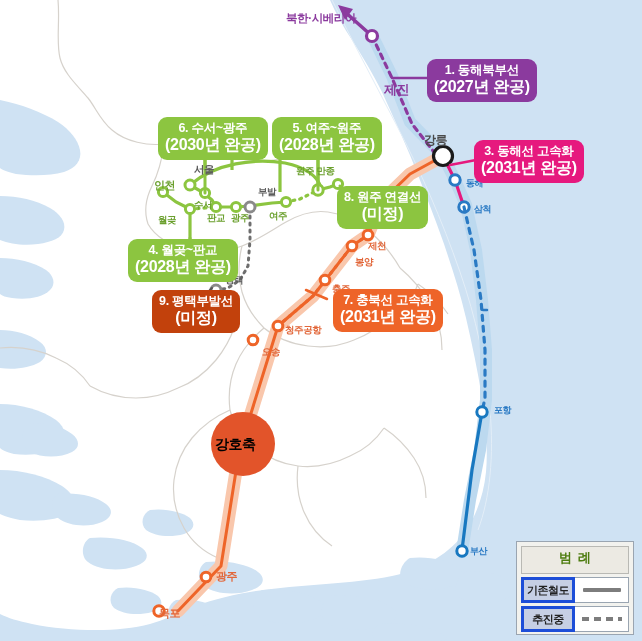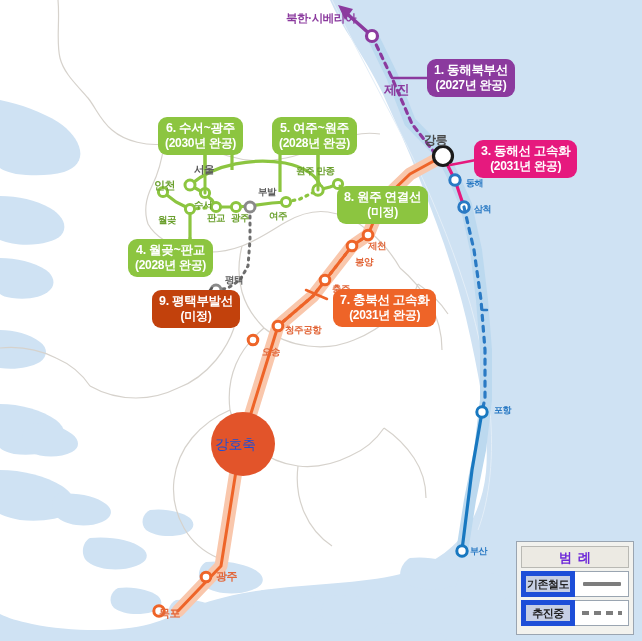--- a/index.html
+++ b/index.html
@@ -18,59 +18,59 @@
     text-align:center;
     line-height:1.18;
     padding:4px 7px 5px 7px;
     font-weight:bold;
     letter-spacing:-0.3px;
     box-sizing:border-box;
     z-index:30;
     white-space:nowrap;
   }
   .callout .l1{display:block;font-size:12.5px;}
-  .callout .l2{display:block;font-size:12px;}
+  .callout .l2{display:block;font-size:16px;}
   .c-purple{background:#8b3a9e;}
   .c-blue  {background:#2a7ac4;}
   .c-pink  {background:#e6197e;}
   .c-green {background:#8cc540;}
   .c-orange{background:#ee6428;}
   .c-gray  {background:#c2410c;}
 
   
   .mlabel{
     position:absolute;font-weight:bold;z-index:25;white-space:nowrap;
     letter-spacing:-0.4px;
   }
   .lab-city   {font-size:10.5px;color:#5d5d5d;}
   .lab-green  {font-size:9.5px;color:#6ba02e;}
   .lab-orange {font-size:9.5px;color:#e2673a;}
   .lab-blue   {font-size:9px;color:#2a7ac4;}
   .lab-purple {font-size:13px;color:#8b3a9e;margin-top:48px;}
   .lab-big    {font-size:12px;color:#4a4a4a;}
   .lab-nk     {font-size:11.5px;color:#8b3a9e;font-weight:bold;}
   .hub-text{
-    position:absolute;z-index:26;color:#1d4ed8;font-weight:normal;font-size:14px;
+    position:absolute;z-index:26;color:#000000;font-weight:bold;font-size:14px;
     letter-spacing:-0.5px;
   }
 
   
   #legend{
     position:absolute;left:516px;top:541px;width:118px;height:94px;
     background:#f2f2ee;border:1px solid #9aa5b1;z-index:40;
     box-sizing:border-box;padding:4px;
   }
   #legend .lg-title{
-    height:22px;line-height:22px;text-align:center;background:#eceae3;
-    border:1px solid #b9b9b4;font-size:13px;font-weight:bold;color:#6d28d9;
+    height:28px;line-height:22px;text-align:center;background:#eceae3;
+    border:1px solid #b9b9b4;font-size:13px;font-weight:bold;color:#4d7c0f;
     letter-spacing:6px;text-indent:6px;box-sizing:border-box;
   }
   #legend .lg-row{display:flex;margin-top:3px;height:26px;}
   #legend .lg-key{
-    width:54px;background:#c6cfe4;border:5px solid #1d4ed8;
+    width:54px;background:#c6cfe4;border:3px solid #1d4ed8;
     font-size:11px;font-weight:bold;color:#222;display:flex;
     align-items:center;justify-content:center;box-sizing:border-box;
     letter-spacing:-0.5px;
   }
   #legend .lg-val{
     flex:1;background:#ffffff;border:1px solid #9aa5b1;border-left:none;
     display:flex;align-items:center;justify-content:center;box-sizing:border-box;
   }
   .swatch-solid{width:38px;height:4px;background:#7d7d7d;border-radius:1px;}
   .swatch-dash{width:40px;height:4px;

